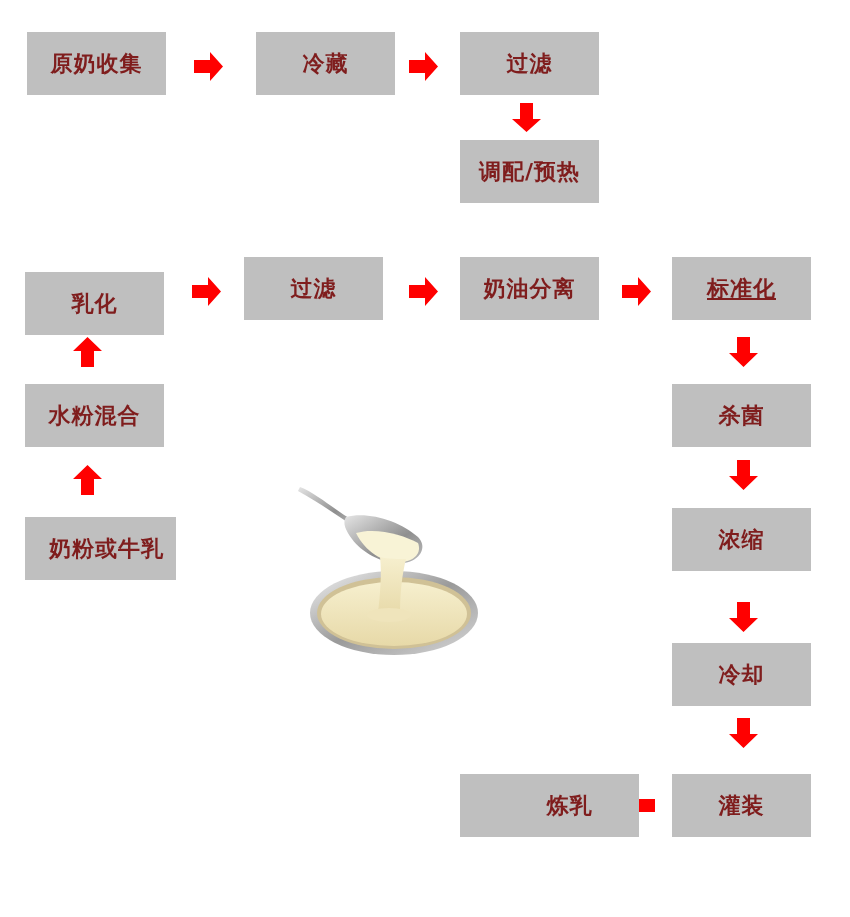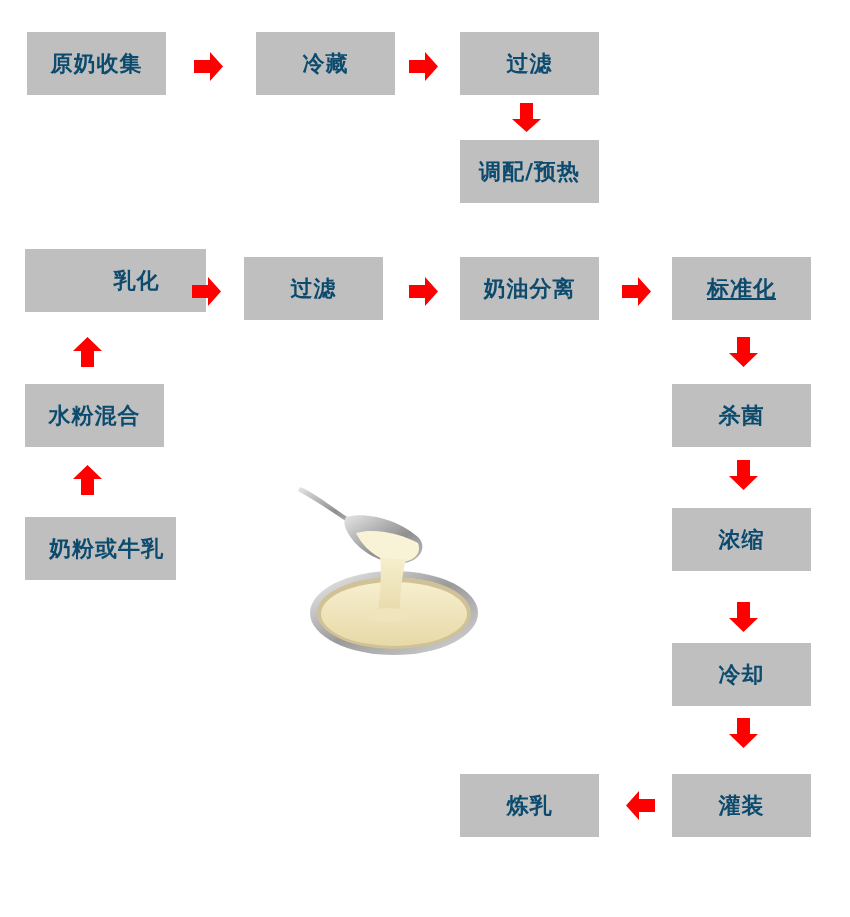--- a/index.html
+++ b/index.html
@@ -1,20 +1,20 @@
 <!DOCTYPE html>
 <html><head>
 <meta charset="utf-8">
 <style>
   html, body { margin: 0; padding: 0; background: #ffffff; }
   body { width: 850px; height: 917px; position: relative; overflow: hidden;
          font-family: "DejaVu Sans", "Liberation Sans", sans-serif; }
   .box { position: absolute; width: 139px; height: 63px; background: #bfbfbf;
          display: flex; align-items: center; justify-content: center;
-         font-size: 22px; font-weight: bold; color: #0c4a6e; letter-spacing: 1px; }
+         font-size: 22px; font-weight: bold; color: #7f1d1d; letter-spacing: 1px; }
   .arrow { position: absolute; }
   .arrow svg { display: block; }
   .photo { position: absolute; left: 296px; top: 483px; width: 192px; height: 176px; }
 </style>
 </head>
 <body>
 
 <div class="box" style="left:27px;top:32px;">
     <span>原奶收集</span>
   </div>
@@ -36,21 +36,21 @@
   </div>
 <div class="arrow" style="left:512px;top:103px;">
   <svg width="29" height="30" viewBox="0 0 29 30">
       <polygon points="8,0 21,0 16,0 21,0 21,16 29,16 14.5,29 0,16 8,16" fill="#ff0000"></polygon>
     </svg>
 </div>
 <div class="box" style="left:460px;top:140px;">
     <span>调配/预热</span>
   </div>
 
-<div class="box" style="left:25px;top:249px;padding-left:42px;">
+<div class="box" style="left:25px;top:272px;">
     <span>乳化</span>
   </div>
 <div class="arrow" style="left:192px;top:277px;">
   <svg width="30" height="29" viewBox="0 0 30 29">
       <polygon points="0,8 16,8 16,0 29,14.5 16,29 16,21 0,21" fill="#ff0000"></polygon>
     </svg>
 </div>
 <div class="box" style="left:244px;top:257px;">
     <span>过滤</span>
   </div>
@@ -119,21 +119,21 @@
 </div>
 <div class="box" style="left:672px;top:774px;align-items:center;">
     <span>灌装</span>
   </div>
 
 <div class="arrow" style="left:626px;top:791px;">
   <svg width="30" height="29" viewBox="0 0 30 29">
       <polygon points="0,14.5 13,0 13,8 29,8 29,21 13,21 13,29" fill="#ff0000"></polygon>
     </svg>
 </div>
-<div class="box" style="left:460px;top:774px;">
+<div class="box" style="left:460px;top:774px;padding-left:40px;">
     <span>炼乳</span>
   </div>
 
 <div class="photo">
   <svg width="192" height="176" viewBox="0 0 192 176">
     <defs>
       <linearGradient id="rim" x1="0" y1="0" x2="1" y2="1">
         <stop offset="0" stop-color="#f2f2f2"></stop>
         <stop offset="0.5" stop-color="#9a9a9a"></stop>
         <stop offset="1" stop-color="#d8d8d8"></stop>

